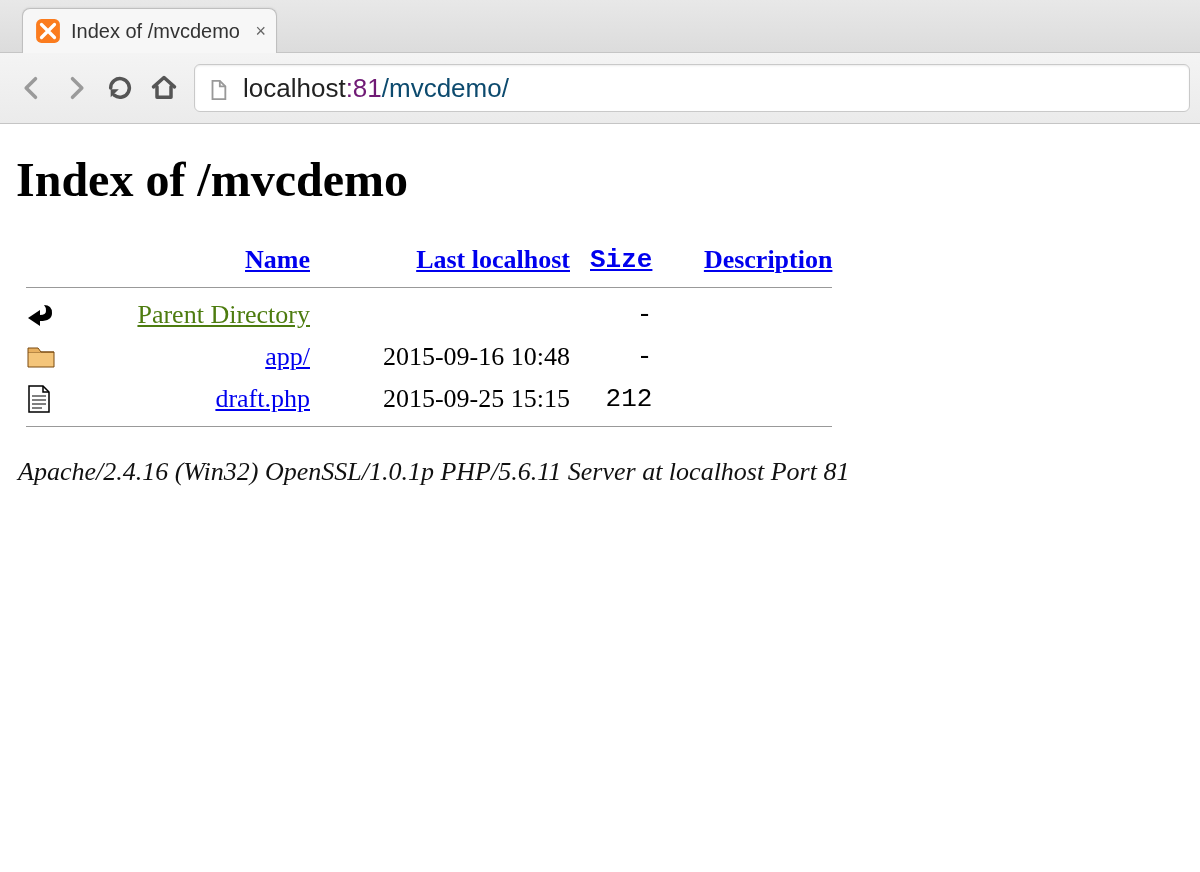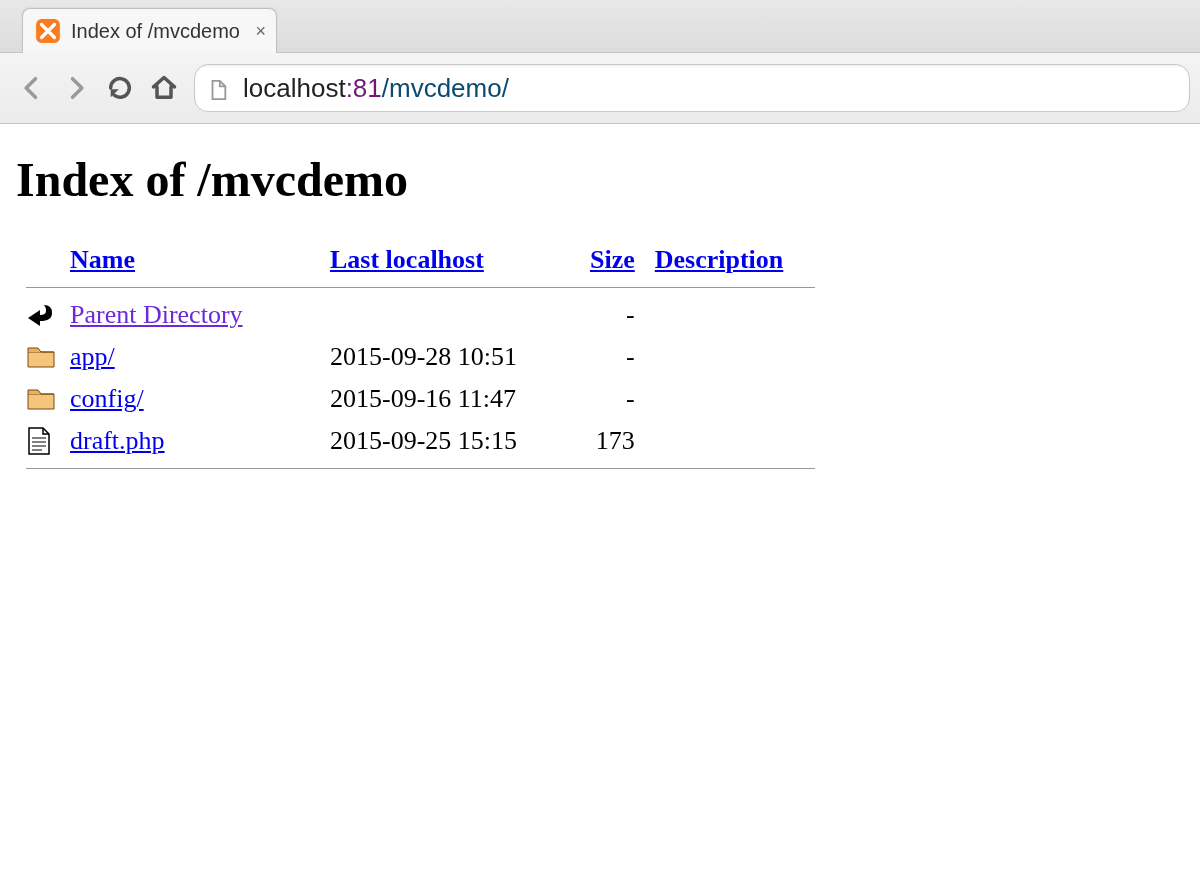--- a/index.html
+++ b/index.html
@@ -73,21 +73,21 @@
     color: #777;
     cursor: pointer;
   }
   .nav-btn.dark { color: #444; }
   .omnibox {
     flex: 1;
     height: 46px;
     margin-left: 8px;
     background: #fff;
     border: 1px solid #c9c9c9;
-    border-radius: 14px;
+    border-radius: 6px;
     display: flex;
     align-items: center;
     padding: 0 12px;
     font-family: "Segoe UI", Arial, sans-serif;
     font-size: 26px;
     color: #333;
     box-shadow: inset 0 1px 2px rgba(0,0,0,0.08);
   }
   .omnibox .page-icon {
     width: 22px;
@@ -110,35 +110,35 @@
     color: #000;
   }
 
   table.listing {
     border-collapse: collapse;
     margin-left: 6px;
   }
   table.listing th, table.listing td {
     padding: 6px 16px 6px 4px;
     font-size: 26px;
-    text-align: left;
+    text-align: right;
     vertical-align: middle;
   }
   table.listing th {
     font-weight: bold;
   }
   table.listing th a,
   table.listing td a {
     color: #0000ee;
     text-decoration: underline;
   }
   table.listing td.visited a {
-    color: #6d28d9;
-  }
-  table.listing td.right, table.listing th.right { text-align: right; }
+    color: #4d7c0f;
+  }
+  table.listing td.right, table.listing th.right { text-align: right; font-family: Liberation Mono, monospace; }
   table.listing hr {
     border: none;
     border-top: 1px solid #999;
     margin: 0;
   }
   .icon-cell {
     width: 36px;
     padding-right: 4px !important;
   }
   .icon-cell svg { display: block; }
@@ -247,57 +247,46 @@
       </tr>
 
       <tr>
         <td class="icon-cell">
           <svg width="30" height="26" viewBox="0 0 30 26">
             <path d="M2 8 L2 23 L28 23 L28 8 Z" fill="#f4c57a" stroke="#7a4a10"></path>
             <path d="M2 8 L2 4 L12 4 L15 8 L28 8" fill="#e8b060" stroke="#7a4a10"></path>
           </svg>
         </td>
         <td><a href="#">app/</a></td>
-        <td>2015-09-28 10:51</td>
+        <td>2015-09-16 10:48</td>
         <td class="right">-</td>
         <td></td>
       </tr>
 
-      <tr>
-        <td class="icon-cell">
-          <svg width="30" height="26" viewBox="0 0 30 26">
-            <path d="M2 8 L2 23 L28 23 L28 8 Z" fill="#f4c57a" stroke="#7a4a10"></path>
-            <path d="M2 8 L2 4 L12 4 L15 8 L28 8" fill="#e8b060" stroke="#7a4a10"></path>
-          </svg>
-        </td>
-        <td><a href="#">config/</a></td>
-        <td>2015-09-16 11:47</td>
-        <td class="right">-</td>
-        <td></td>
-      </tr>
 
       <tr>
         <td class="icon-cell">
           <svg width="26" height="30" viewBox="0 0 26 30">
             <path d="M3 2 H17 L23 8 V28 H3 Z" fill="#fff" stroke="#000" stroke-width="1.5"></path>
             <path d="M17 2 V8 H23" fill="none" stroke="#000" stroke-width="1.5"></path>
             <line x1="6" y1="12" x2="20" y2="12" stroke="#000" stroke-width="1"></line>
             <line x1="6" y1="16" x2="20" y2="16" stroke="#000" stroke-width="1"></line>
             <line x1="6" y1="20" x2="20" y2="20" stroke="#000" stroke-width="1"></line>
             <line x1="6" y1="24" x2="16" y2="24" stroke="#000" stroke-width="1"></line>
           </svg>
         </td>
         <td><a href="#">draft.php</a></td>
         <td>2015-09-25 15:15</td>
-        <td class="right">173</td>
+        <td class="right">212</td>
         <td></td>
       </tr>
 
 
       <tr>
           <td colspan="5">
             <hr>
           </td>
         </tr>
     </tbody>
   </table>
 
+  <address class="server-sig">Apache/2.4.16 (Win32) OpenSSL/1.0.1p PHP/5.6.11 Server at localhost Port 81</address>
 </div>
 
 </body></html>

